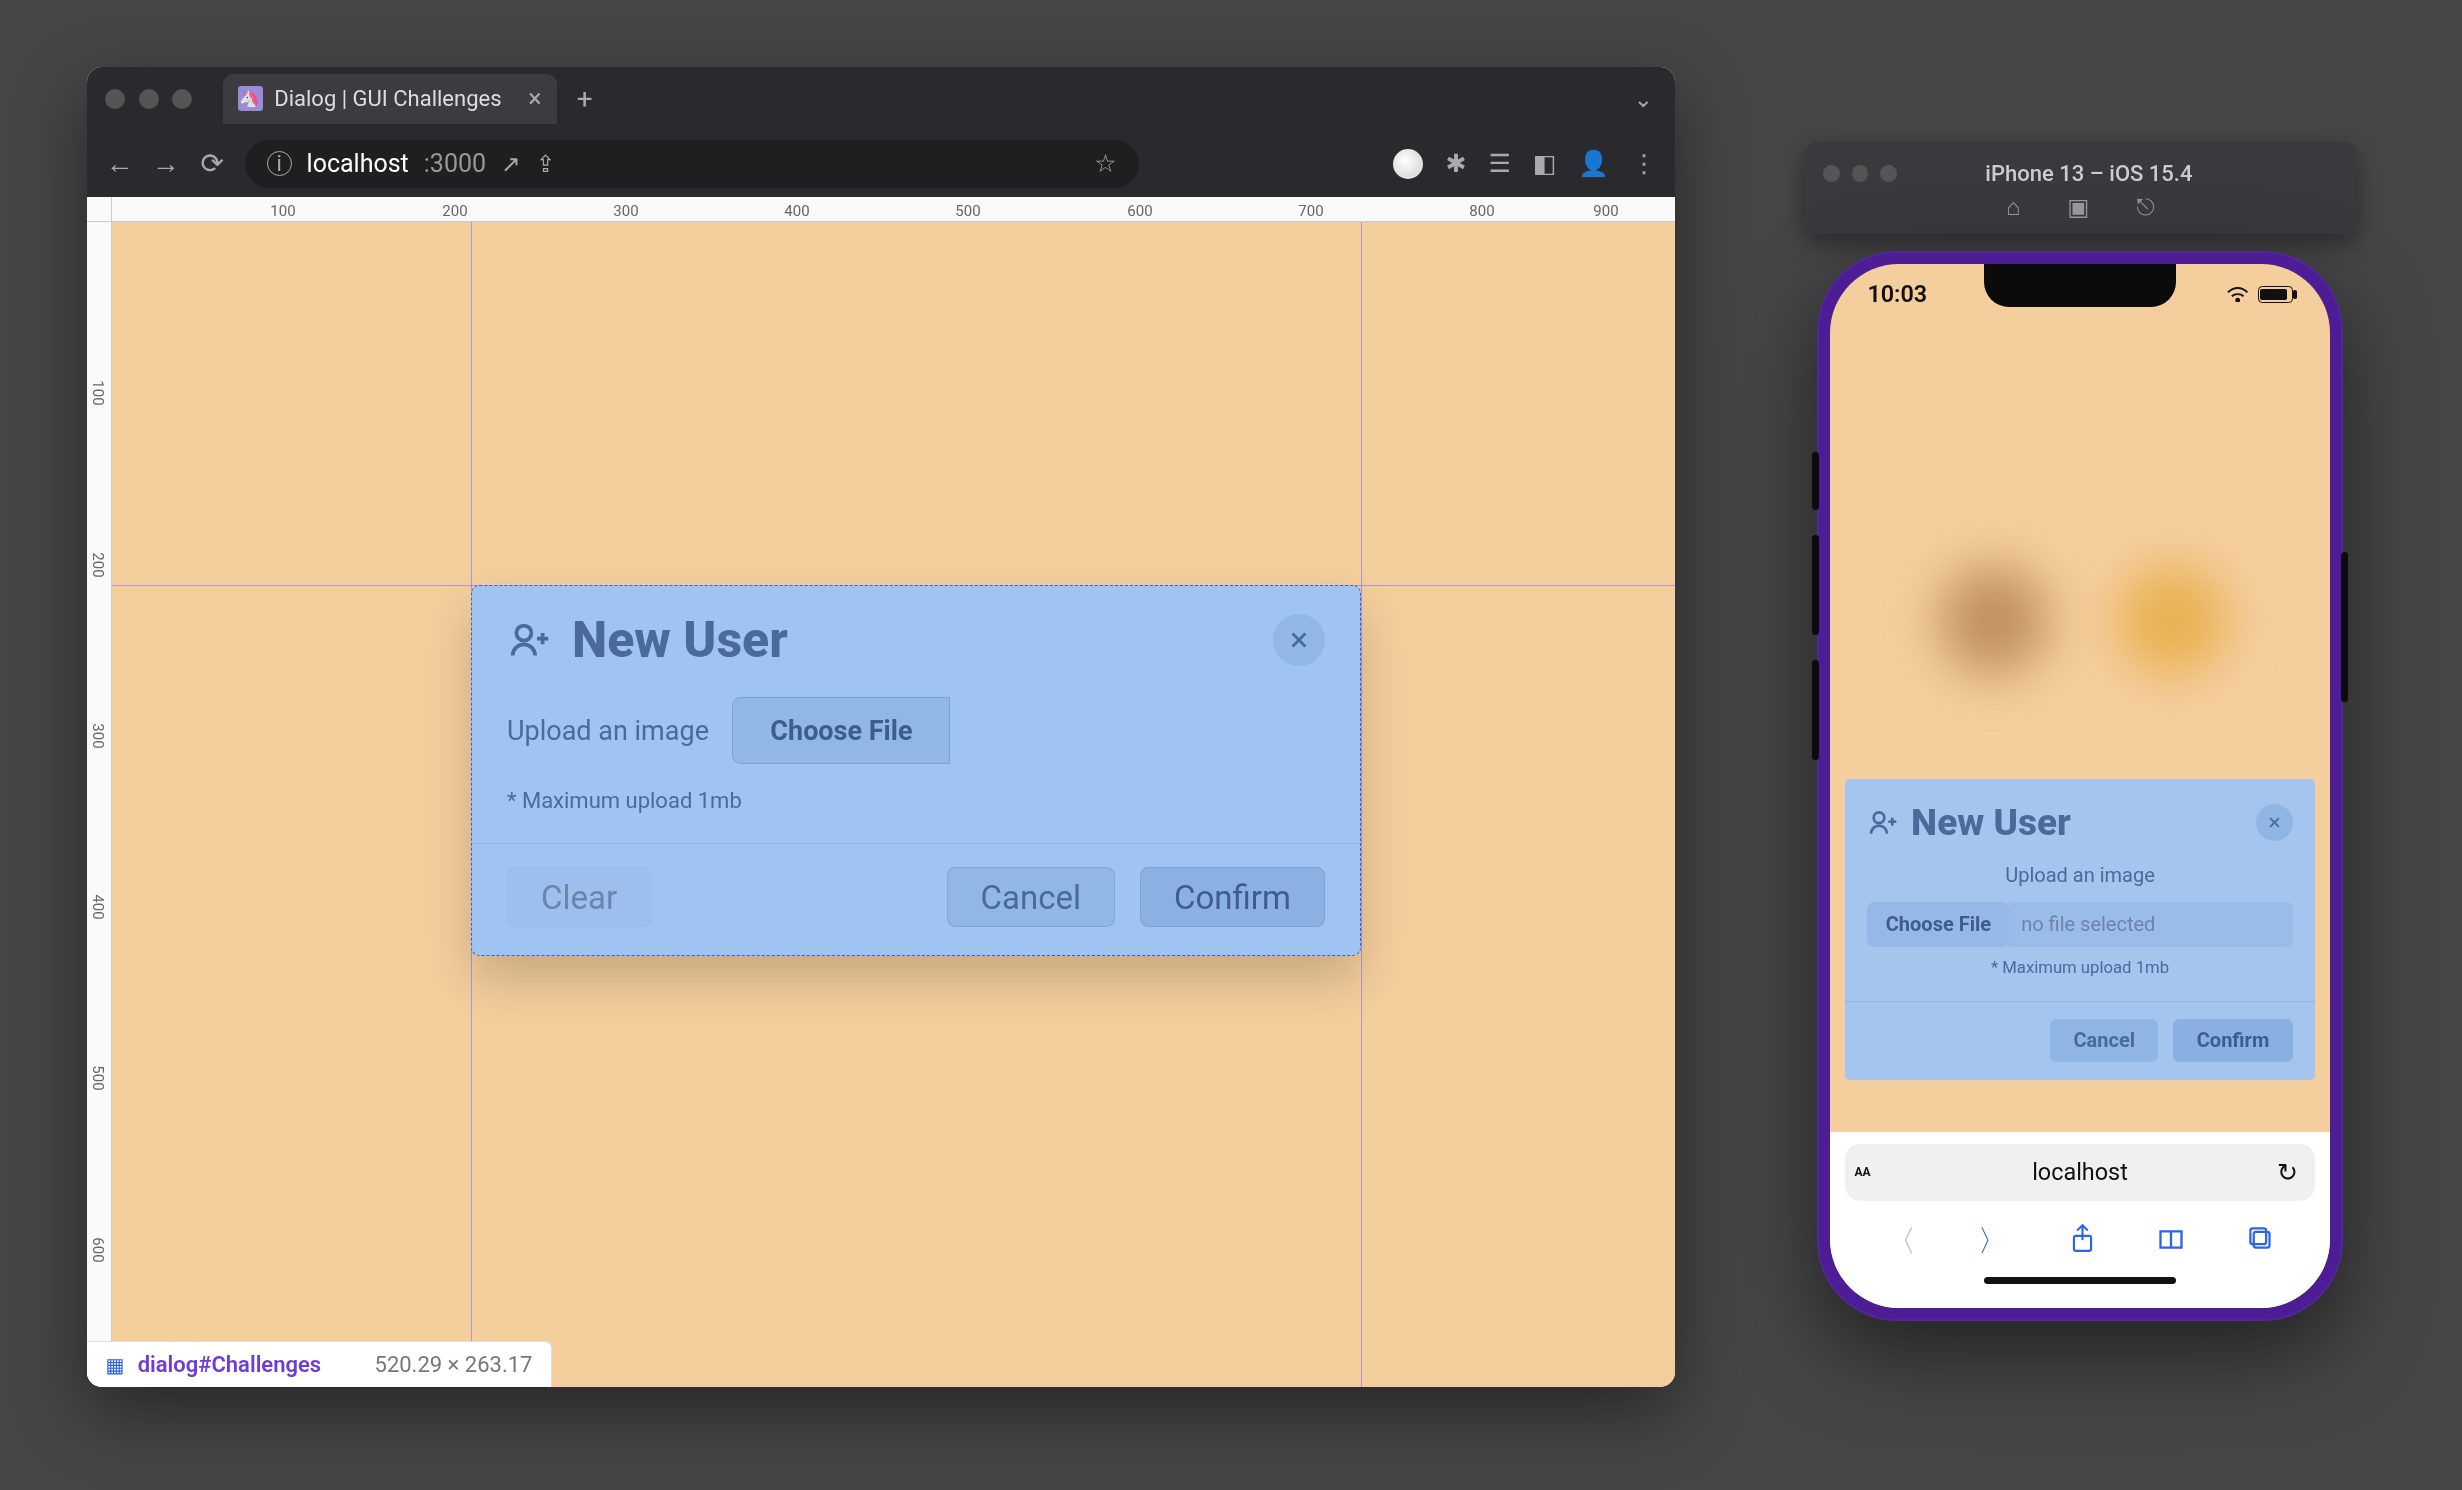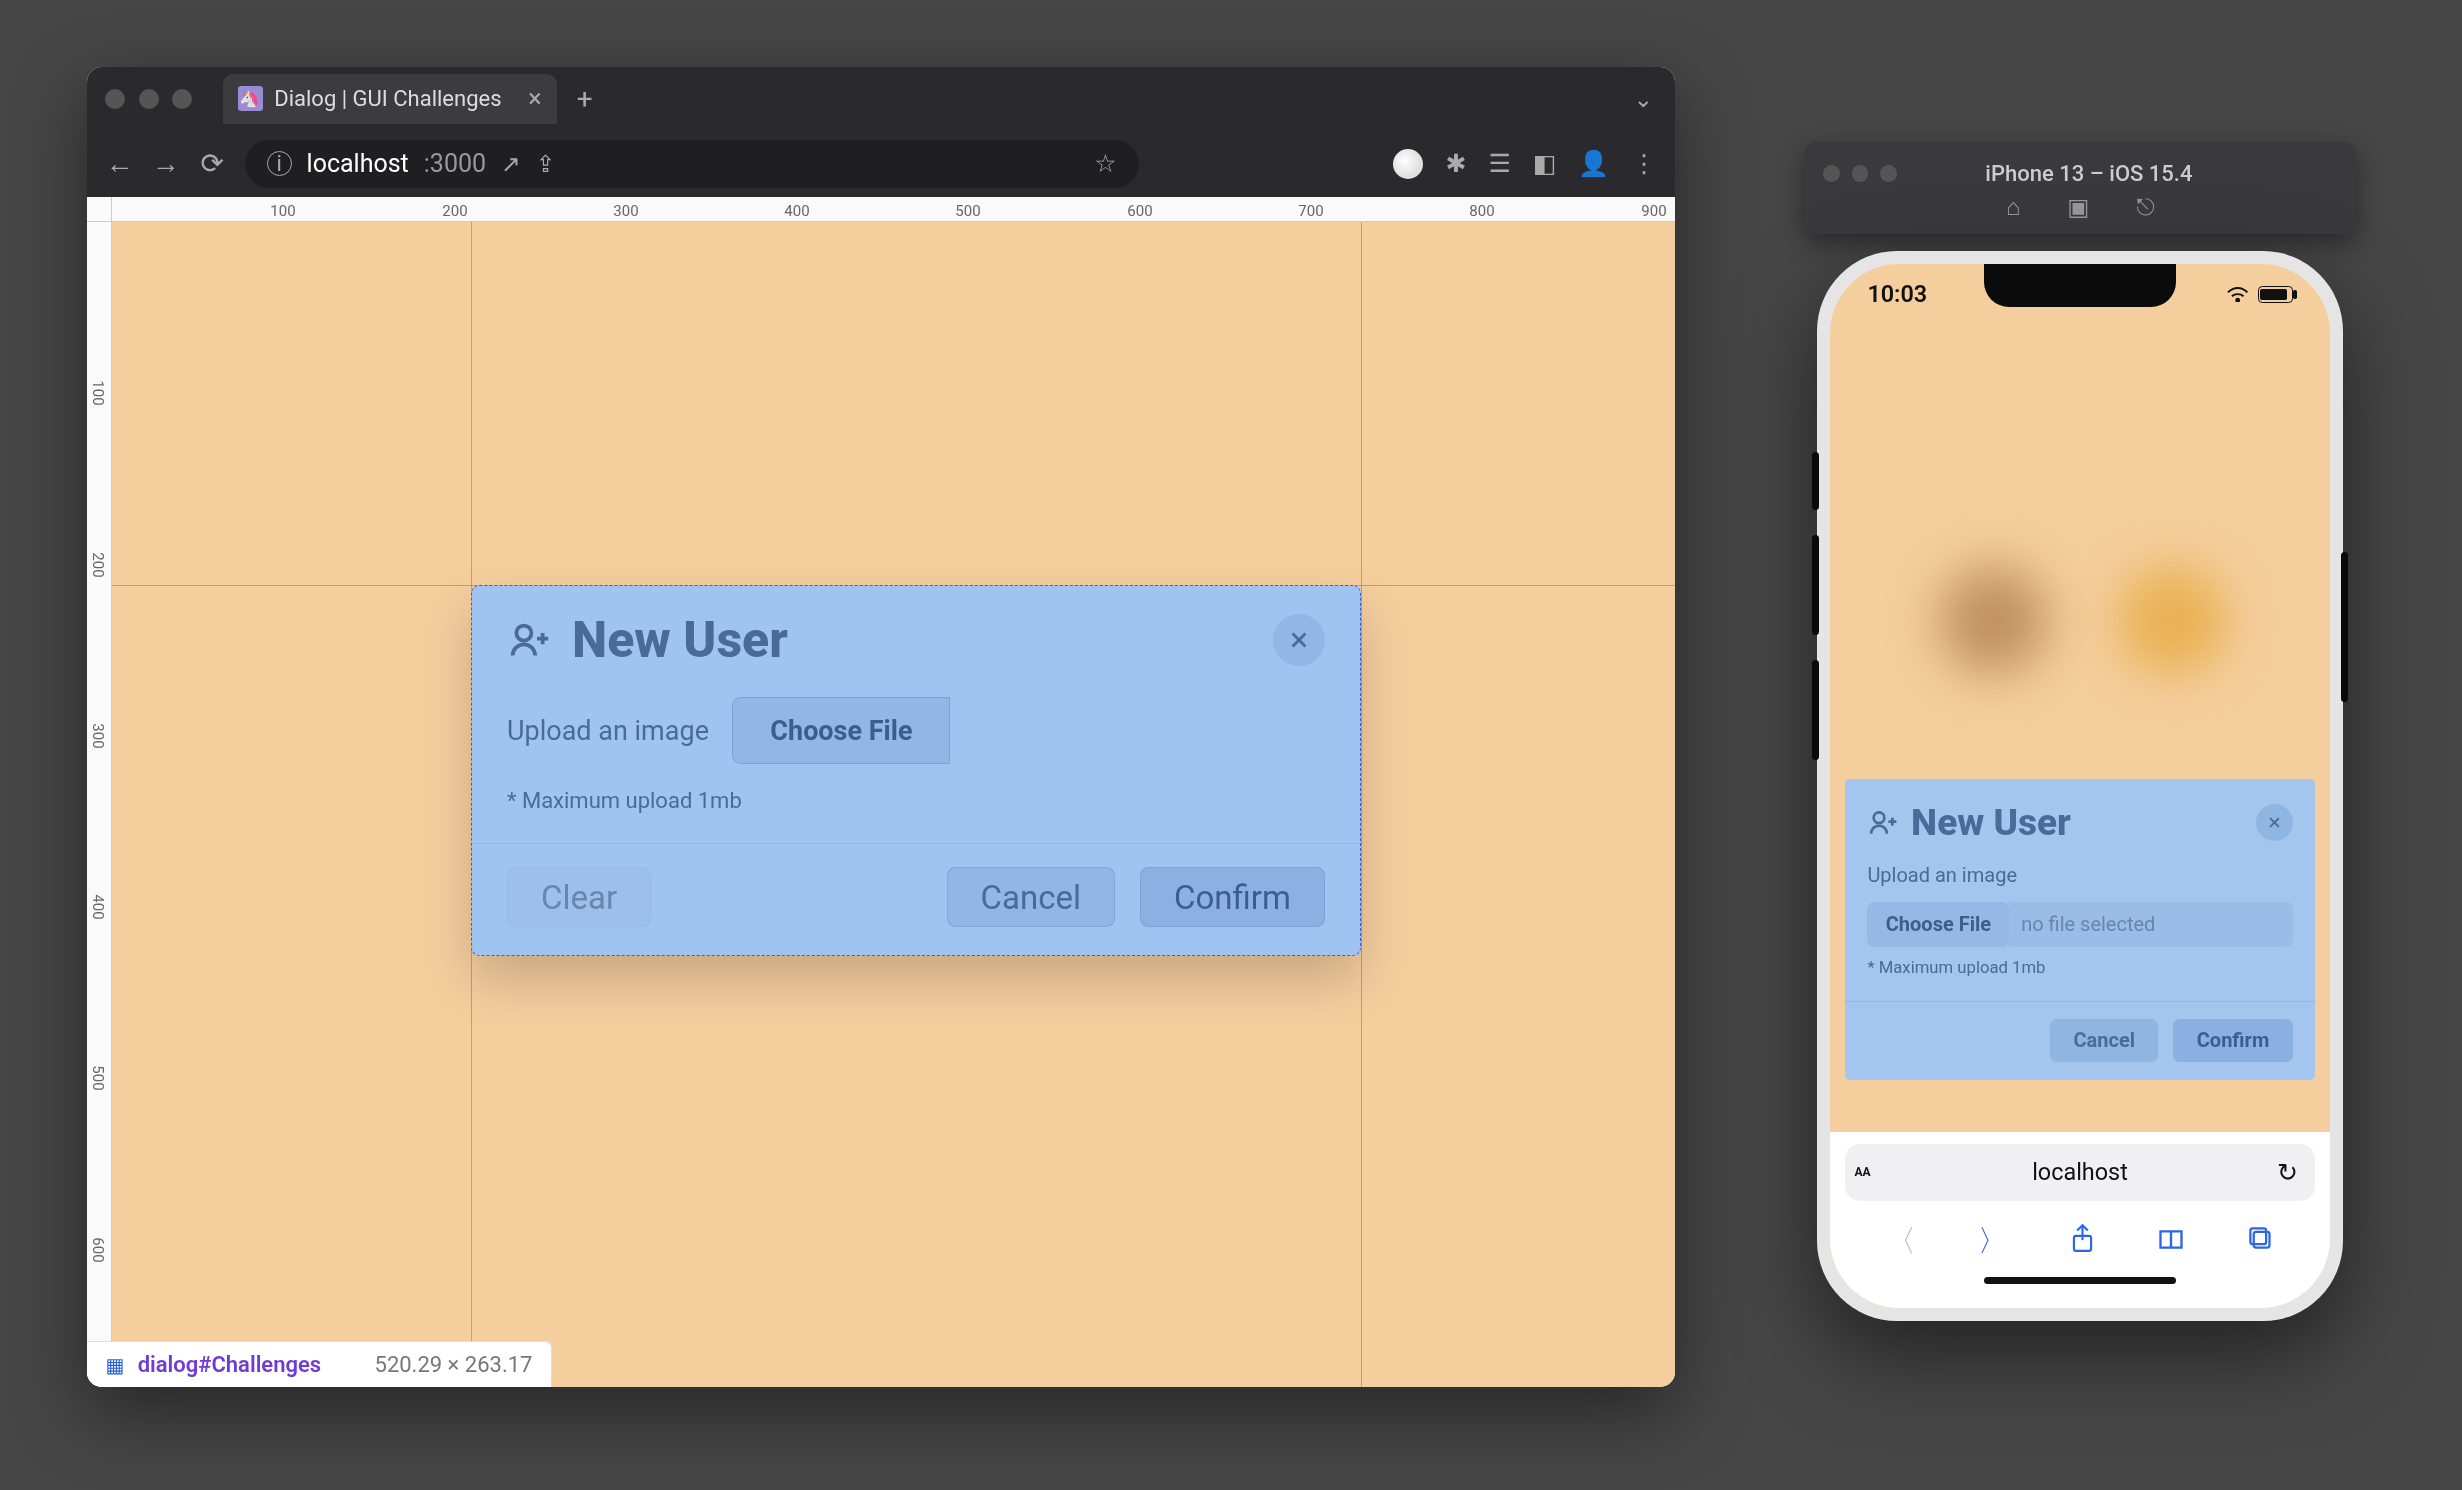--- a/index.html
+++ b/index.html
@@ -288,24 +288,25 @@
 .sim-title { flex:1; text-align:center; font-size:22px; color:#ccc; font-weight:500;}
 .sim-title-pad { width:75px;}
 .sim-icons { display:flex; gap:47px; font-size:23.4px; color:#999;}
 
 .phone {
   position:absolute;
   top: 251px;
   left: 1817px;
   width: 526px;
   height: 1070px;
-  background: #e5e5e5;
+  background: #4c1d95;
   border-radius: 80px;
   padding: 13.4px;
   box-shadow: 0 33px 84px rgba(0,0,0,0.5), inset 0 0 0 1.7px rgba(255,255,255,0.05);
+  text-align: center;
 }
 .phone-side-btn {
   position:absolute;
   background:#0b0b0b;
   border-radius: 5px;
 }
 .phone-side-btn.b1 { left:-5px; top:201px; width:6.7px; height:58px;}
 .phone-side-btn.b2 { left:-5px; top:284px; width:6.7px; height:100px;}
 .phone-side-btn.b3 { left:-5px; top:409px; width:6.7px; height:100px;}
 .phone-side-btn.b4 { right:-5px; top:301px; width:6.7px; height:150px;}
@@ -472,21 +473,21 @@
     <div class="ruler-corner"></div>
     <div class="ruler-h">
       <span class="tick" style="left:171px">100</span>
       <span class="tick" style="left:343px">200</span>
       <span class="tick" style="left:514px">300</span>
       <span class="tick" style="left:685px">400</span>
       <span class="tick" style="left:856px">500</span>
       <span class="tick" style="left:1028px">600</span>
       <span class="tick" style="left:1199px">700</span>
       <span class="tick" style="left:1370px">800</span>
-      <span class="tick" style="left:1542px">900</span>
+      <span class="tick" style="left:1494px">900</span>
     </div>
     <div class="ruler-v">
       <span class="tick" style="top:171px">100</span>
       <span class="tick" style="top:343px">200</span>
       <span class="tick" style="top:514px">300</span>
       <span class="tick" style="top:685px">400</span>
       <span class="tick" style="top:856px">500</span>
       <span class="tick" style="top:1028px">600</span>
     </div>
 

